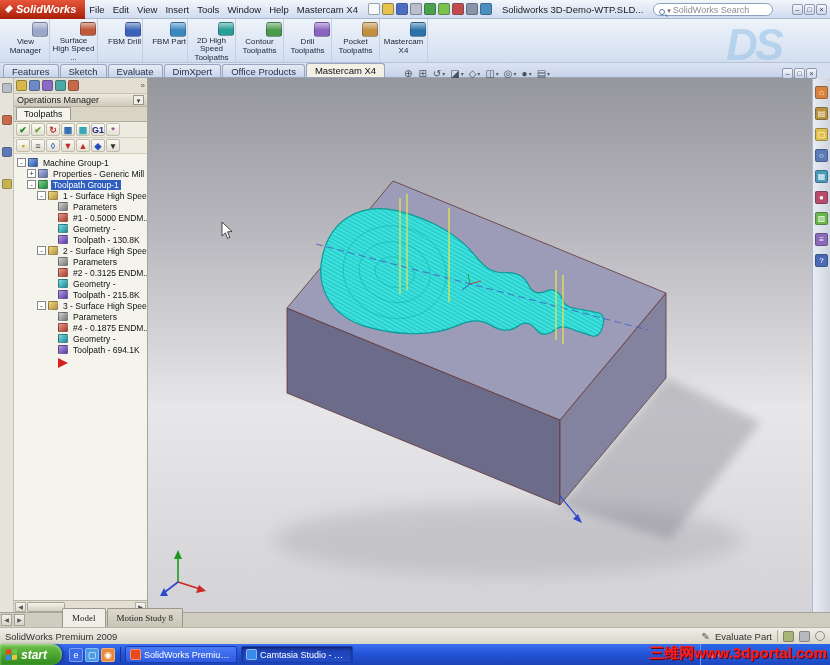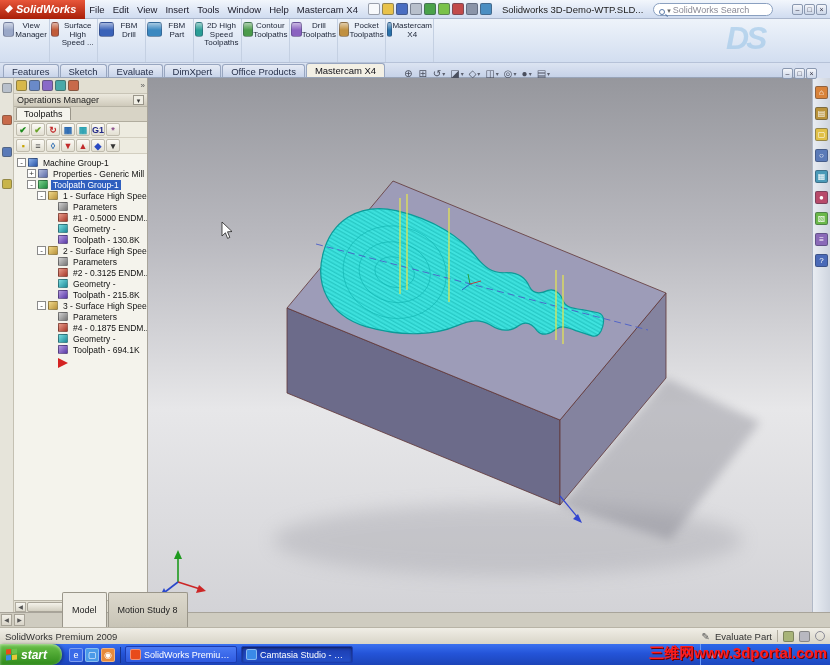--- a/index.html
+++ b/index.html
@@ -23,21 +23,21 @@
   .search small { font-size:7px; color:#666; }
   .search input { border:none; outline:none; background:transparent; font-size:9px; color:#555; width:88px; }
   .search input::placeholder { color:#8a8a96; }
   .winbtns { display:flex; gap:1px; margin-left:auto; margin-right:3px; }
   .wbtn { width:11px; height:11px; font-size:7px; line-height:9px; text-align:center; color:#334;
     background:linear-gradient(#f4f6fa,#ccd6e8); border:1px solid #8a98b0; border-radius:2px; }
 
   
   #ribbon { position:absolute; left:0; top:19px; width:830px; height:44px; display:flex; align-items:stretch;
     background:linear-gradient(#eef3fa,#d2def0); border-bottom:1px solid #b6c2d8; padding-left:2px; }
-  .rb { min-width:45px; max-width:48px; display:flex; flex-direction:row; align-items:flex-start; padding:3px 1px 0;
+  .rb { min-width:45px; max-width:48px; display:flex; flex-direction:column; align-items:flex-end; padding:3px 1px 0;
     font-size:8px; line-height:8.5px; text-align:center; color:#20283a; border-right:1px solid #c4d0e2; }
   .rb-ic { width:16px; height:15px; border-radius:3px; margin-bottom:1px; border:1px solid rgba(40,50,80,.35);
     background-image:linear-gradient(rgba(255,255,255,.55),rgba(255,255,255,0) 55%); }
 
   
   #tabrow { position:absolute; left:0; top:63px; width:796px; height:15px; display:flex; align-items:flex-end;
     background:linear-gradient(#dce4f2,#c6d2e8); border-bottom:1px solid #98a4b8; padding-left:3px; }
   .ctab { height:13px; font-size:9.5px; color:#26304a; padding:1px 8px; margin-right:1px;
     background:linear-gradient(#e6ebf5,#c8d4ea); border:1px solid #98a6c0; border-bottom:none; border-radius:3px 3px 0 0; }
   .ctab.active { background:#f3f0e5; color:#101018; height:14px; }
@@ -87,38 +87,38 @@
   .sthumb { width:38px; height:10px; margin-left:1px; background:linear-gradient(#f4f2ea,#d2cec0); border:1px solid #a8a498; border-radius:2px; }
   .sspace { flex:1; }
 
   
   #viewport { position:absolute; left:148px; top:78px; width:664px; height:534px; overflow:hidden;
     background:linear-gradient(180deg,#96979d 0%,#b9b9bf 30%,#e7e7e9 62%,#d3d3d7 100%); }
   #hud { position:absolute; left:402px; top:67px; height:14px; display:flex; align-items:center; gap:1px; z-index:6; }
   .hud-item { display:flex; align-items:center; padding:0 2px; color:#4a4f5e; font-size:10px; line-height:12px; }
   .hud-caret { font-size:6px; color:#5a5f6e; margin-left:1px; }
   #vp-winbtns { position:absolute; left:782px; top:68px; display:flex; gap:1px; z-index:6; }
-  #ds-mark { position:absolute; left:726px; top:20px; z-index:5; font-size:32px; font-weight:bold; font-style:italic;
+  #ds-mark { position:absolute; left:726px; top:20px; z-index:5; font-size:44px; font-weight:bold; font-style:italic;
     color:#9cc6e8; opacity:.6; letter-spacing:-3px; }
 
   
   #right-strip { position:absolute; left:812px; top:78px; width:18px; height:534px;
     background:linear-gradient(90deg,#e9edf3,#cfd5df); border-left:1px solid #b0b8c6; }
   .rt-ic { width:13px; height:13px; margin:8px auto 0; display:flex; align-items:center; justify-content:center;
     color:#fff; font-size:8px; border-radius:2px; border:1px solid rgba(40,50,70,.4);
     background-image:linear-gradient(rgba(255,255,255,.45),rgba(255,255,255,0)); }
 
   
   #modelrow { position:absolute; left:0; top:612px; width:830px; height:15px; display:flex; align-items:flex-end;
     background:#cfccc0; border-top:1px solid #a8a49a; }
   .mr-btn { width:11px; height:12px; margin:0 1px 1px; font-size:6px; line-height:11px; text-align:center; color:#555;
     background:linear-gradient(#f2f0e8,#d8d4c8); border:1px solid #a8a498; }
   .mtabs { display:flex; margin-left:36px; }
-  .mtab { font-size:9px; color:#222; padding:12px 9px; margin-right:1px; background:linear-gradient(#dcd8cc,#c8c4b6);
-    border:1px solid #9a968a; border-bottom:none; border-radius:2px 2px 0 0; }
+  .mtab { font-size:9px; color:#222; padding:4px 9px; margin-right:1px; background:linear-gradient(#dcd8cc,#c8c4b6);
+    border:1px solid #9a968a; border-bottom:none; border-radius:2px 2px 0 0;font-family:Liberation Serif, serif; }
   .mtab.active { background:#f0eee6; }
 
   
   #statusbar { position:absolute; left:0; top:627px; width:830px; height:17px; display:flex; align-items:center;
     background:linear-gradient(#f0eee6,#d8d5c8); border-top:1px solid #b8b4a6; font-size:9.5px; color:#333; padding:0 5px; }
   .sb-right { margin-left:auto; display:flex; align-items:center; gap:5px; }
   .sb-ic { width:11px; height:11px; border-radius:2px; border:1px solid rgba(60,60,50,.4); }
   .sb-circ { width:10px; height:10px; border:1.3px solid #8a8a96; border-radius:50%; }
 
   

